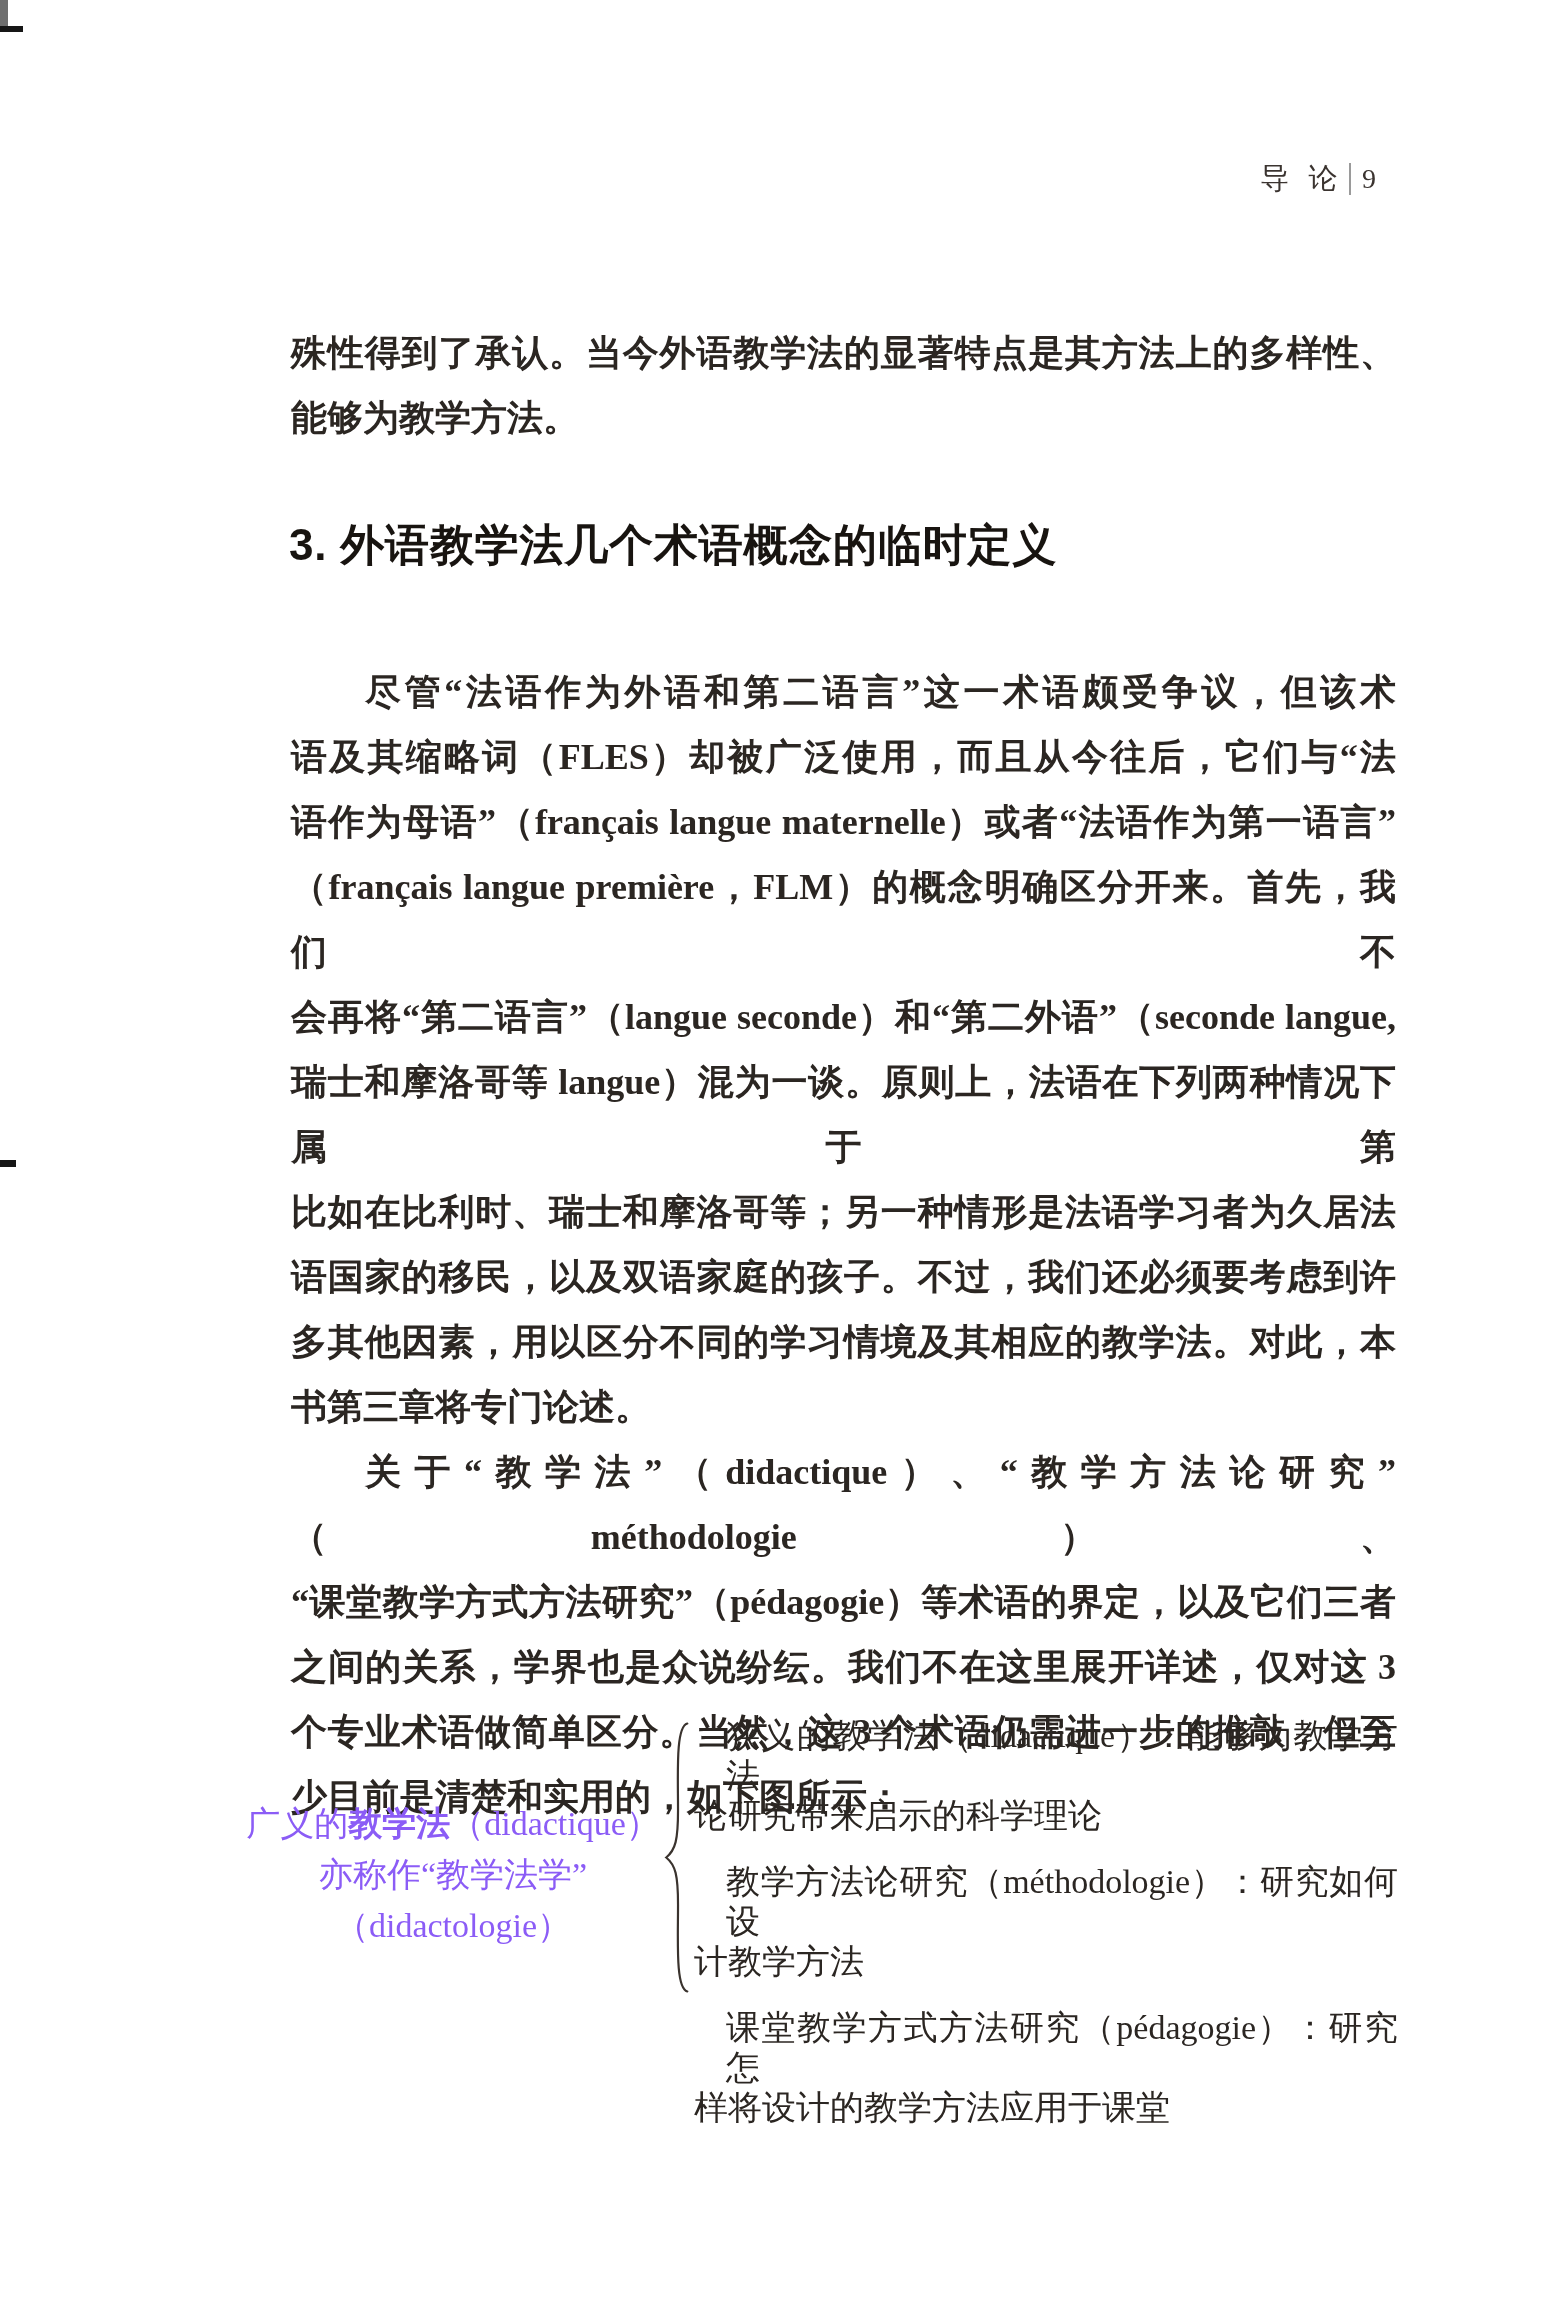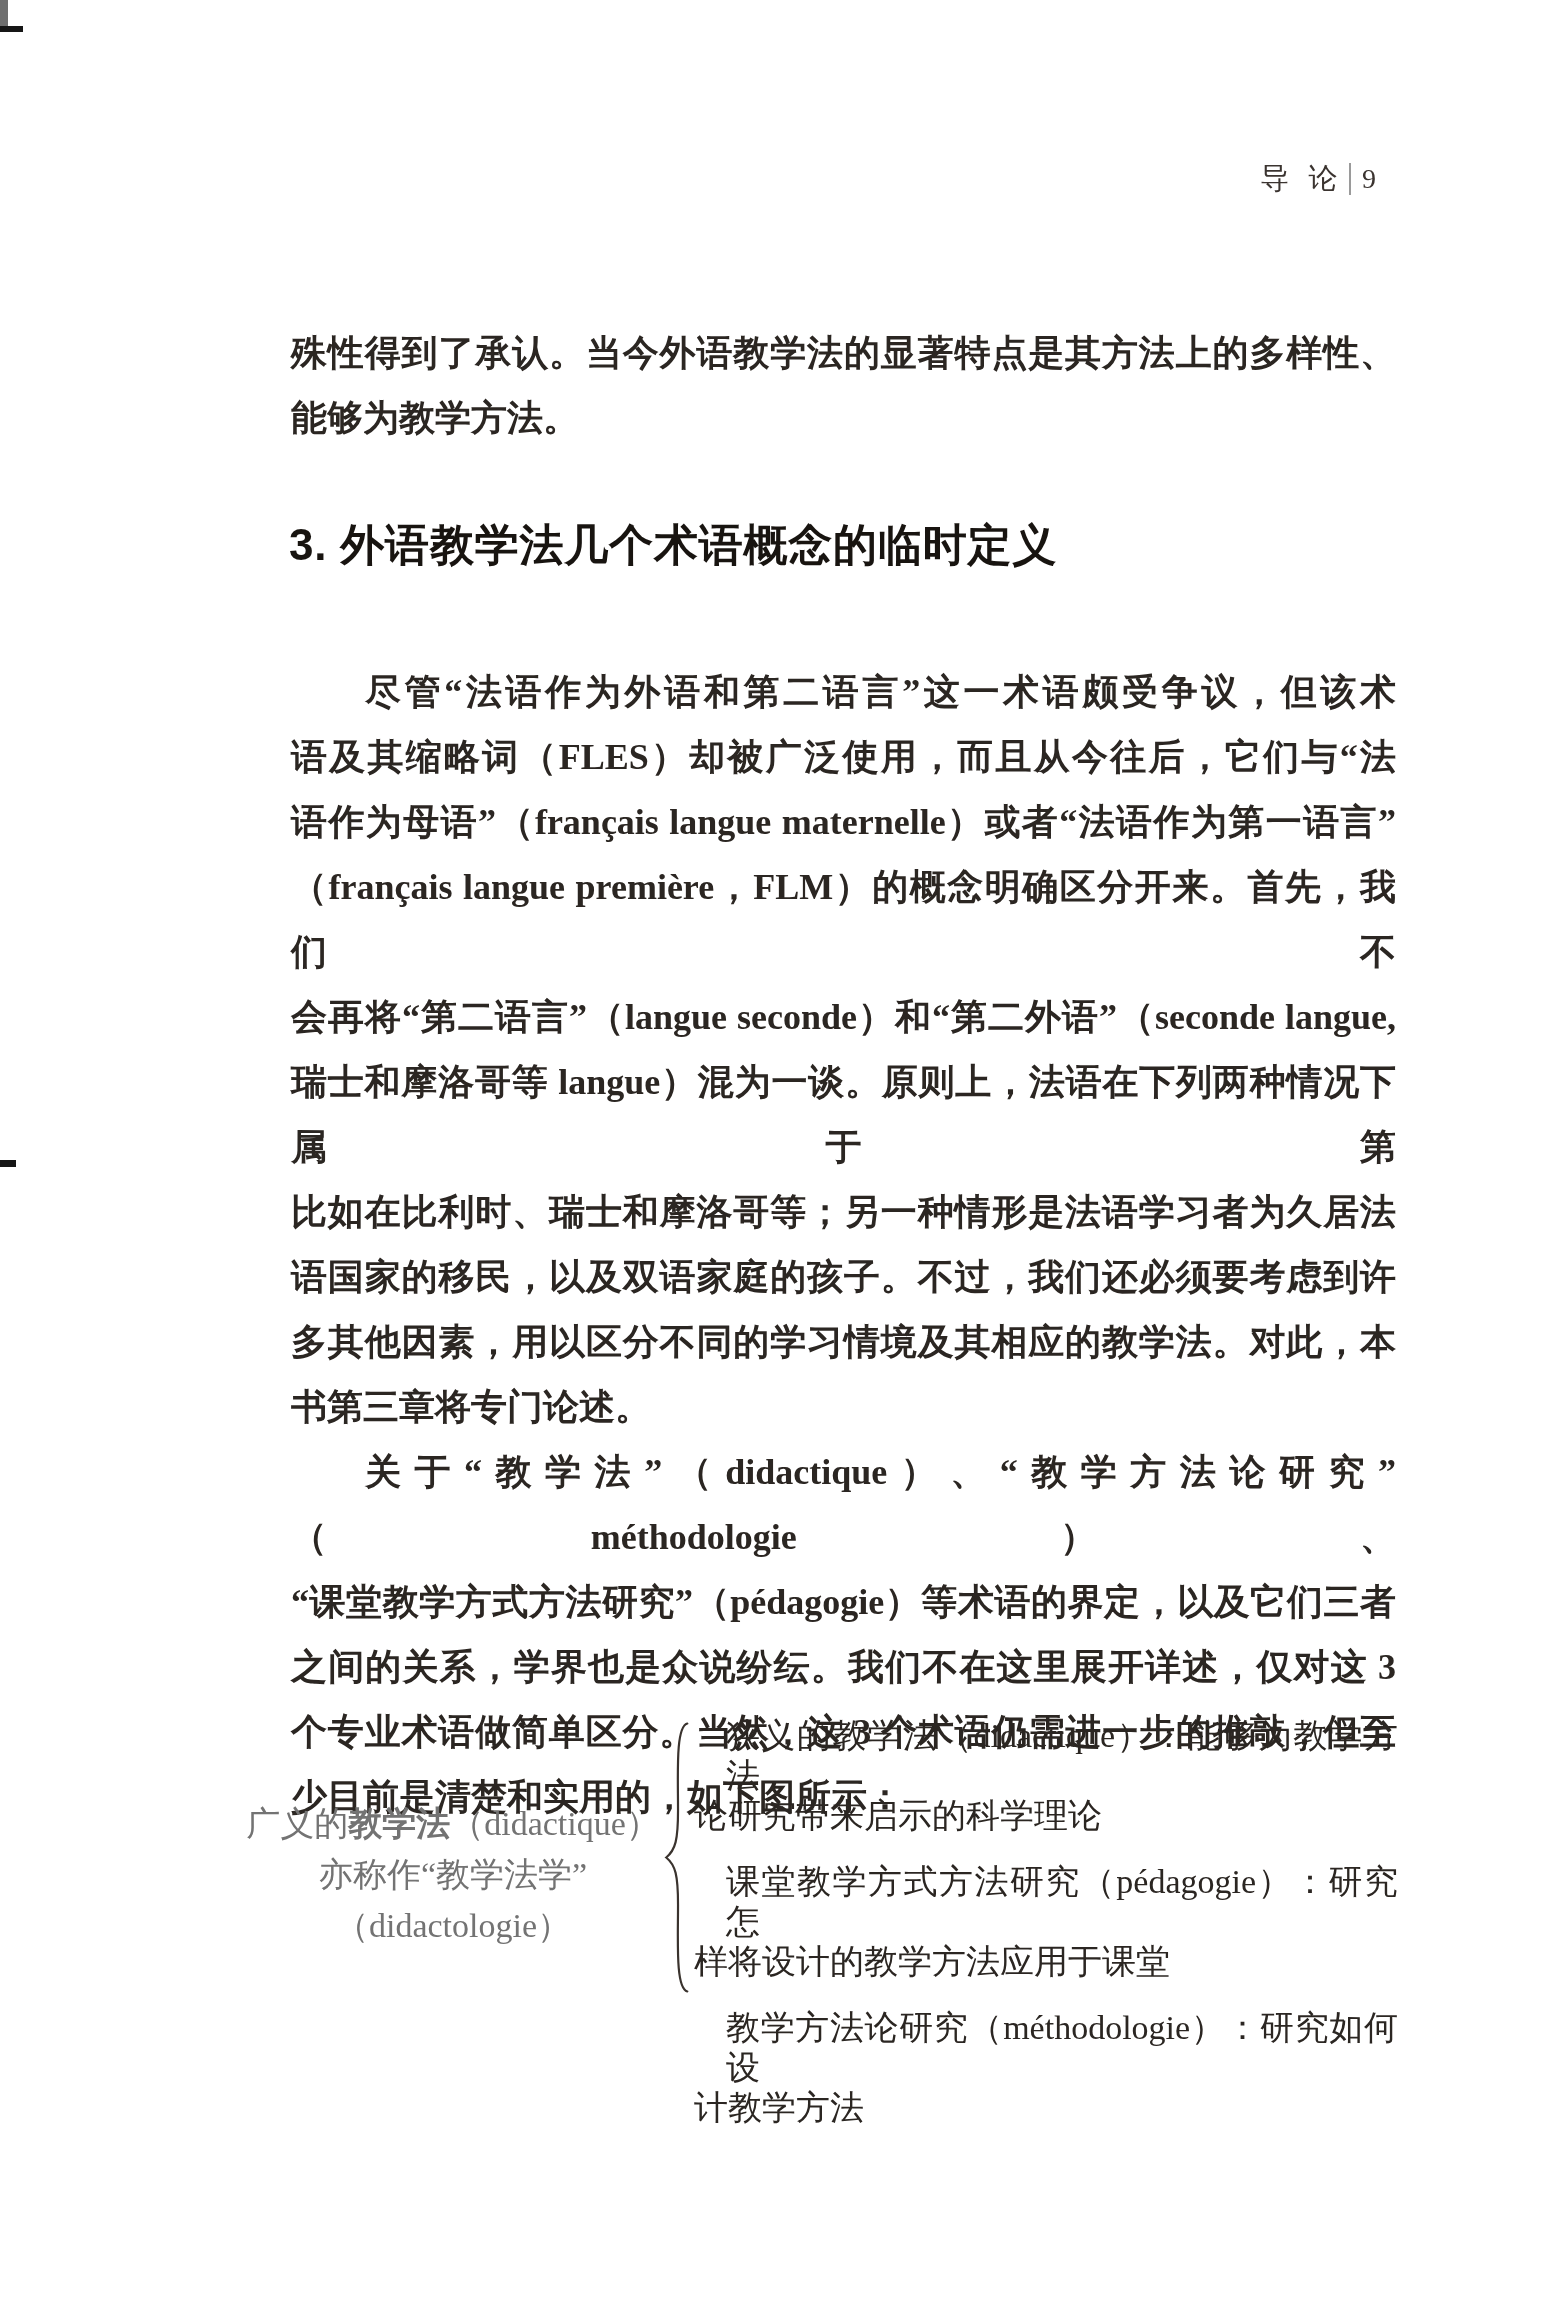--- a/index.html
+++ b/index.html
@@ -69,21 +69,21 @@
 
   
   .diagram-left {
     position: absolute;
     left: 240px;
     top: 1798px;
     width: 426px;
     text-align: center;
     font-size: 34px;
     line-height: 51px;
-    color: #737373;
+    color: #8b5cf6;
   }
   .diagram-left p { margin: 0; }
   .diagram-left .bold-term {
     font-family: "Liberation Sans", "DejaVu Sans", sans-serif;
     font-weight: bold;
   }
   .diagram-brace {
     position: absolute;
     left: 661px;
     top: 1721px;
@@ -154,25 +154,25 @@
     <svg class="diagram-brace" width="29" height="273" viewBox="0 0 34 324">
       <path d="M31,3 C17,7 20,62 20,106 C20,141 17,153 6,162 C17,171 20,183 20,218 C20,262 17,317 31,321" fill="none" stroke="#3a332e" stroke-width="2.6" stroke-linecap="round"></path>
     </svg>
 
     <div class="diagram-right">
       <div class="ditem">
         <p class="dline just">狭义的教学法（didactique）：能够为教学方法</p>
         <p class="dline">论研究带来启示的科学理论</p>
       </div>
       <div class="ditem">
+        <p class="dline just">教学方法论研究（méthodologie）：研究如何设</p>
+        <p class="dline">计教学方法</p>
+      </div>
+      <div class="ditem">
         <p class="dline just">课堂教学方式方法研究（pédagogie）：研究怎</p>
         <p class="dline">样将设计的教学方法应用于课堂</p>
-      </div>
-      <div class="ditem">
-        <p class="dline just">教学方法论研究（méthodologie）：研究如何设</p>
-        <p class="dline">计教学方法</p>
       </div>
     </div>
 
   </div>
 
 </div>
 
 
 </body></html>

